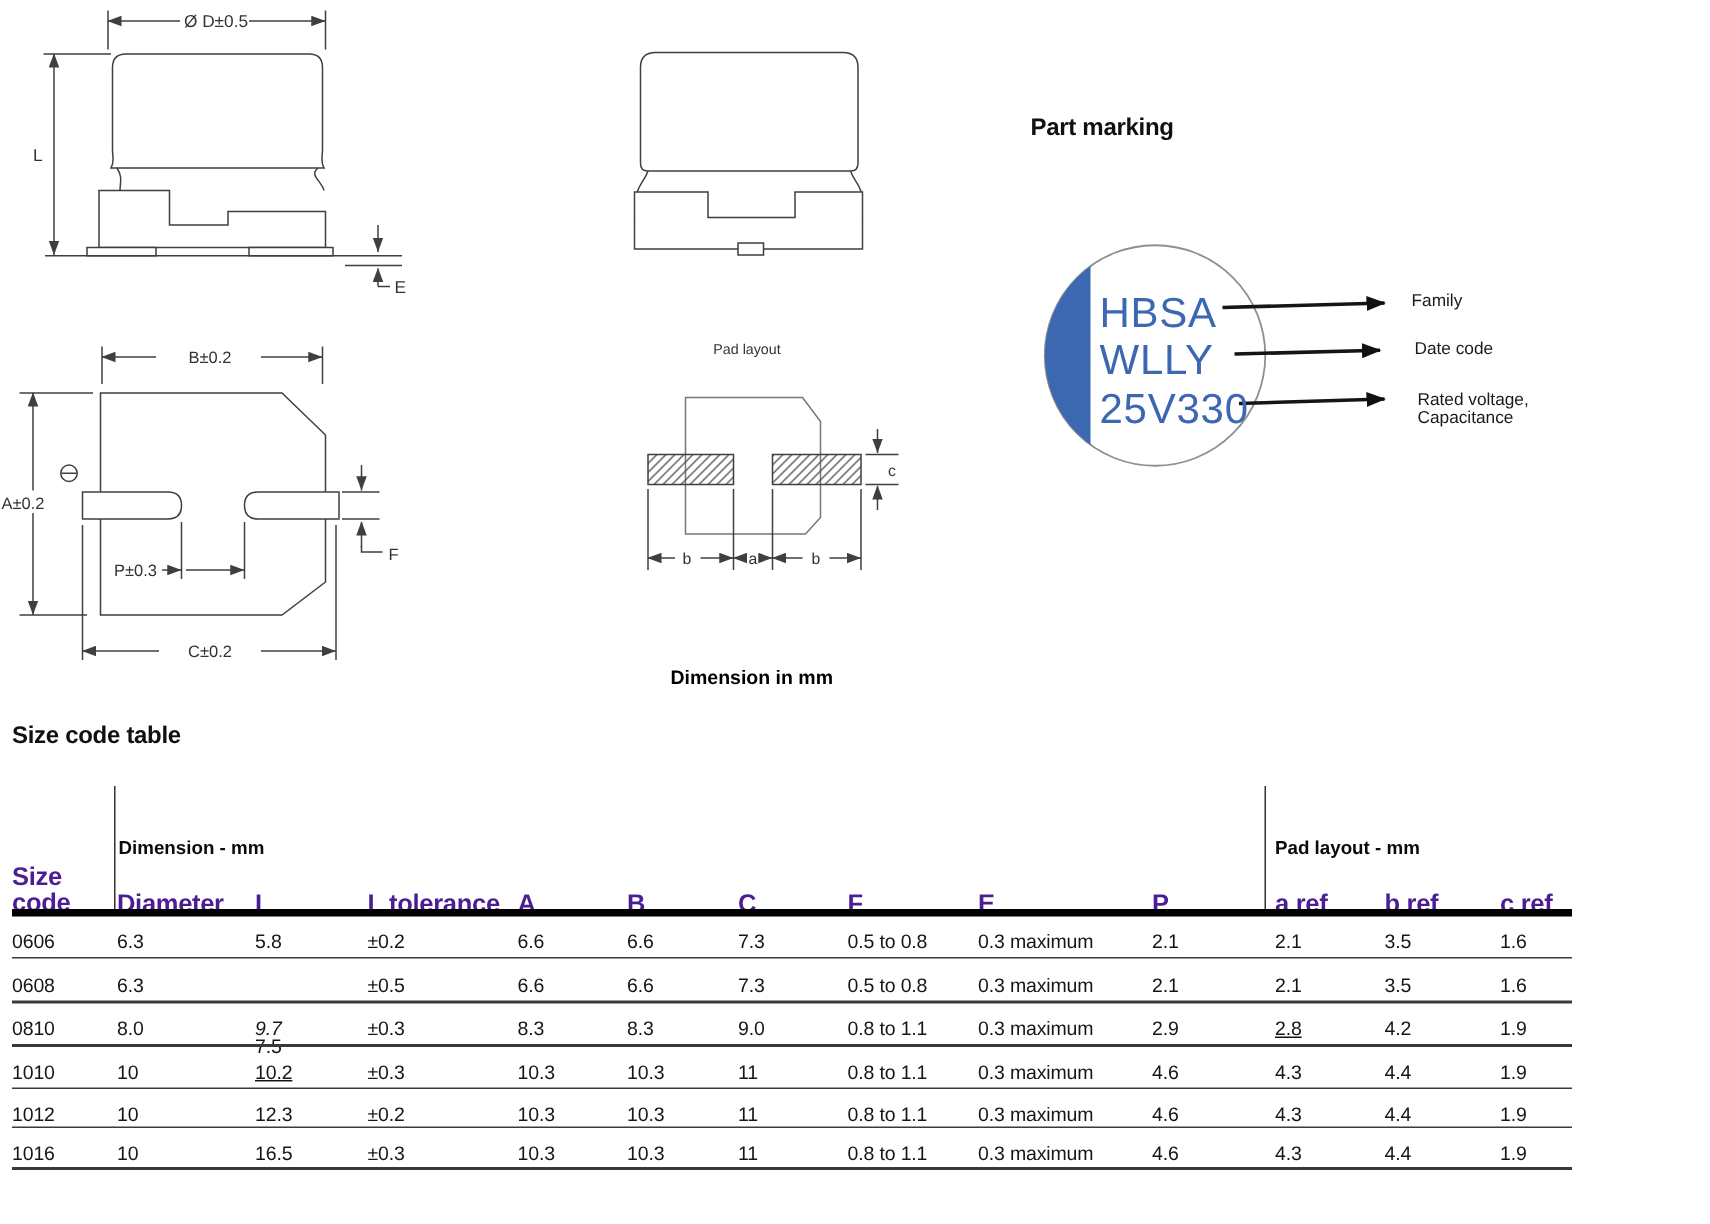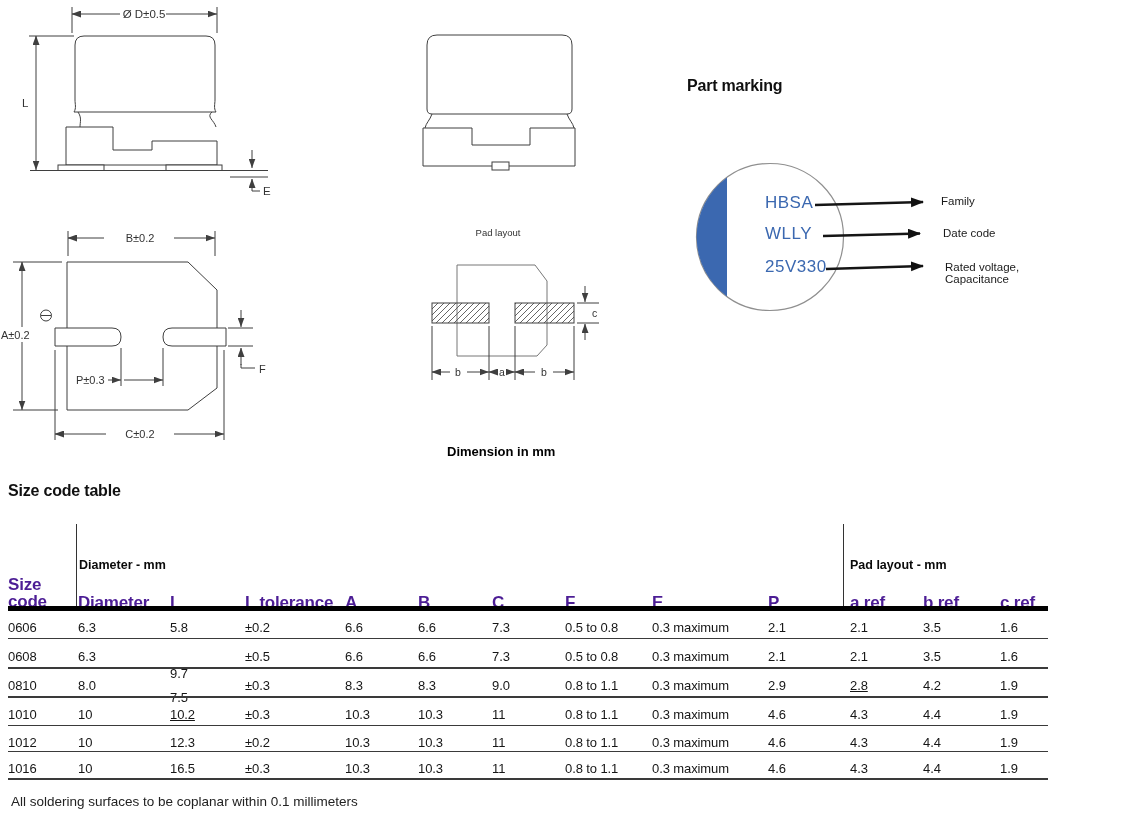--- a/index.html
+++ b/index.html
@@ -2,21 +2,21 @@
 <html><head>
 <meta charset="utf-8">
 <style>
   html,body{margin:0;padding:0;background:#fff;}
   #page{position:relative;width:1048px;height:816px;background:#ffffff;overflow:hidden;
         font-family:"Liberation Sans","DejaVu Sans",sans-serif;color:#111;}
   .abs{position:absolute;}
   svg text{font-family:"Liberation Sans","DejaVu Sans",sans-serif;fill:#333;}
   .drawline{stroke:#3f3f3f;stroke-width:1;fill:none;}
   .heading{font-weight:bold;font-size:16px;color:#101010;letter-spacing:-0.2px;}
-  .accent-text{color:#3b68b0;font-size:17px;letter-spacing:0.5px;margin-left:32px;}
+  .accent-text{color:#3b68b0;font-size:28px;letter-spacing:0.5px;}
   .callout{font-size:11.5px;color:#1a1a1a;}
   .bold-note{font-weight:bold;font-size:13px;color:#000000;}
   
   .vline{position:absolute;width:1px;background:#333;}
   .sep{position:absolute;background:#3a3a3a;}
   .thick{position:absolute;background:#000;}
   .th{position:absolute;font-weight:bold;font-size:17px;letter-spacing:-0.2px;white-space:nowrap;color:#4c1d95;}
   .td{position:absolute;font-size:13px;letter-spacing:-0.1px;white-space:nowrap;color:#161616;}
   .group-hdr{position:absolute;font-weight:bold;font-size:12.5px;white-space:nowrap;color:#0a0a0a;}
   .footnote{font-size:13.5px;color:#222;}
@@ -186,21 +186,21 @@
   <div class="abs callout" style="left:943px;top:227px">Date code</div>
   <div class="abs callout" style="left:945px;top:261px">Rated voltage, Capacitance</div>
 
   <div class="abs" style="left:0;top:470px;width:1140px;height:340px" id="size-table">
     <div class="abs heading" style="left:8px;top:12px">Size code table</div>
 
     <div class="vline" style="left:76px;top:54px;height:82px"></div>
     <div class="vline" style="left:843px;top:54px;height:82px"></div>
     <div class="vline" style="left:1065px;top:54px;height:82px"></div>
 
-    <div class="group-hdr" style="left:79px;top:88px">Diameter - mm</div>
+    <div class="group-hdr" style="left:79px;top:88px">Dimension - mm</div>
     <div class="group-hdr" style="left:850px;top:88px">Pad layout - mm</div>
 
     <div class="th" style="left:8px;top:106px;width:46px;white-space:normal;line-height:17px">Size code</div>
 
     <div id="col-headers">
         <div class="th" style="left: 78px; top: 123px;">Diameter</div>
         <div class="th" style="left: 170px; top: 123px;">L</div>
         <div class="th" style="left: 245px; top: 123px;">L tolerance</div>
         <div class="th" style="left: 345px; top: 123px;">A</div>
         <div class="th" style="left: 418px; top: 123px;">B</div>
@@ -237,21 +237,21 @@
         <div class="td" style="left: 492px; top: 179px;">7.3</div>
         <div class="td" style="left: 565px; top: 179px;">0.5 to 0.8</div>
         <div class="td" style="left: 652px; top: 179px;">0.3 maximum</div>
         <div class="td" style="left: 768px; top: 179px;">2.1</div>
         <div class="td" style="left: 850px; top: 179px;">2.1</div>
         <div class="td" style="left: 923px; top: 179px;">3.5</div>
         <div class="td" style="left: 1000px; top: 179px;">1.6</div>
         <div class="sep" style="left: 8px; top: 197px; width: 1057px; height: 2px;"></div>
         <div class="td" style="left: 8px; top: 208px;">0810</div>
         <div class="td" style="left: 78px; top: 208px;">8.0</div>
-        <div class="td" style="left: 170px; top: 196px;">9.7</div>
+        <div class="td" style="left: 170px; top: 208px; font-style: italic;">9.7</div>
         <div class="td" style="left: 245px; top: 208px;">±0.3</div>
         <div class="td" style="left: 345px; top: 208px;">8.3</div>
         <div class="td" style="left: 418px; top: 208px;">8.3</div>
         <div class="td" style="left: 492px; top: 208px;">9.0</div>
         <div class="td" style="left: 565px; top: 208px;">0.8 to 1.1</div>
         <div class="td" style="left: 652px; top: 208px;">0.3 maximum</div>
         <div class="td" style="left: 768px; top: 208px;">2.9</div>
         <div class="td" style="left: 850px; top: 208px; text-decoration: underline;">2.8</div>
         <div class="td" style="left: 923px; top: 208px;">4.2</div>
         <div class="td" style="left: 1000px; top: 208px;">1.9</div>
@@ -294,15 +294,14 @@
         <div class="td" style="left: 565px; top: 291px;">0.8 to 1.1</div>
         <div class="td" style="left: 652px; top: 291px;">0.3 maximum</div>
         <div class="td" style="left: 768px; top: 291px;">4.6</div>
         <div class="td" style="left: 850px; top: 291px;">4.3</div>
         <div class="td" style="left: 923px; top: 291px;">4.4</div>
         <div class="td" style="left: 1000px; top: 291px;">1.9</div>
         <div class="sep" style="left: 8px; top: 308px; width: 1057px; height: 1.5px;"></div>
       </div>
   </div>
 
-  <div class="abs footnote" style="left:11px;top:794px">All soldering surfaces to be coplanar within 0.1 millimeters</div>
 
 </div>
 
 </body></html>

